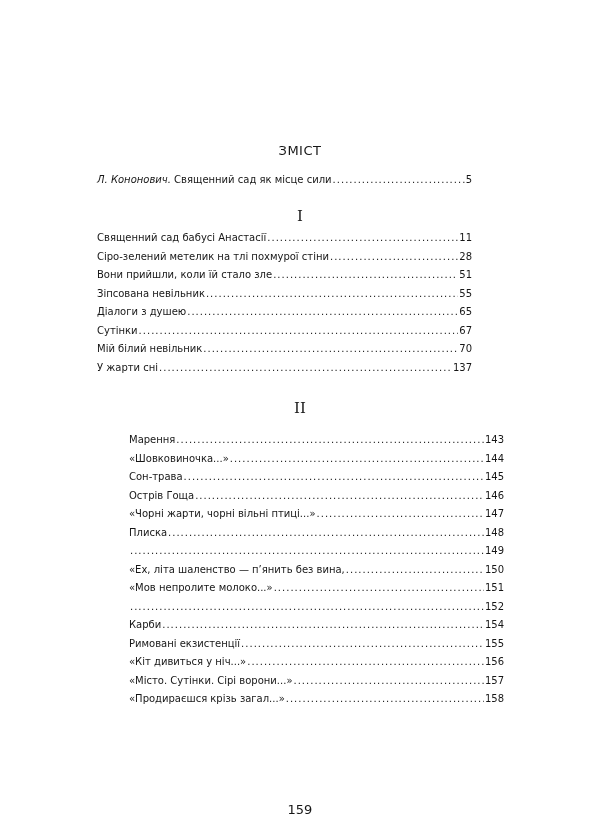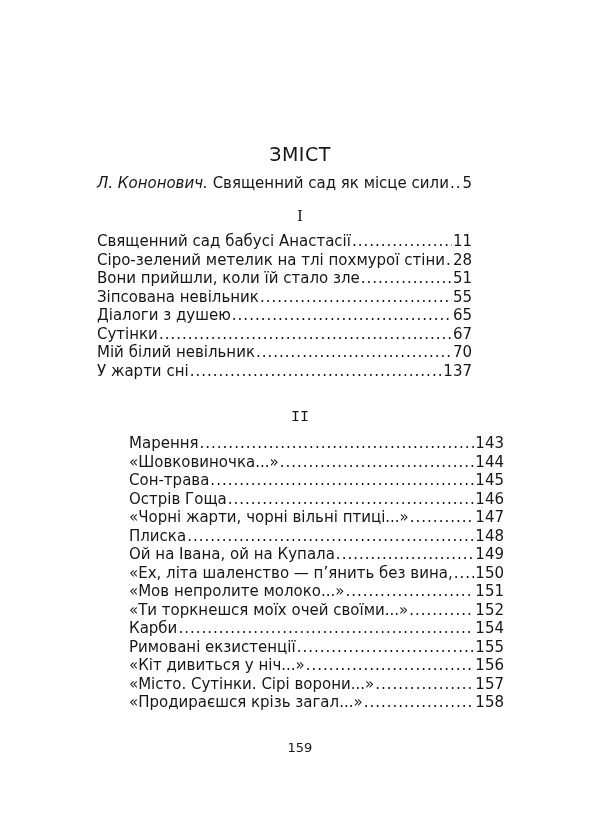--- a/index.html
+++ b/index.html
@@ -3,40 +3,40 @@
 <meta charset="utf-8">
 <style>
   html, body { margin: 0; padding: 0; }
   body {
     width: 600px; height: 827px; background: #ffffff; position: relative; overflow: hidden;
     color: #161616;
   }
   .page { position: absolute; left: 0; top: 0; width: 600px; height: 827px; }
   .title {
     position: absolute; top: 143px; left: 0; width: 600px; text-align: center;
-    font-family: "DejaVu Sans", sans-serif; font-size: 19px; letter-spacing: 0.5px;
+    font-family: "DejaVu Sans", sans-serif; font-size: 13px; letter-spacing: 0.5px;
   }
   .section {
     position: absolute; left: 0; width: 600px; text-align: center;
     font-family: "DejaVu Serif", serif; font-size: 15px;
   }
   .toc { position: absolute; left: 97px; width: 375px; }
   .entry {
     display: flex; align-items: baseline; height: 18.5px;
-    font-family: "DejaVu Sans", sans-serif; font-size: 15px; white-space: nowrap;
+    font-family: "DejaVu Sans", sans-serif; font-size: 10px; white-space: nowrap;
   }
   .entry .t { flex: 0 0 auto; }
   .entry .t i { font-style: italic; }
   .entry .d {
     flex: 1 1 auto; overflow: hidden; margin: 0 1px; letter-spacing: 1px; color: #161616;
   }
   .entry .d::before { content: "................................................................................................................................................................"; }
   .entry .p { flex: 0 0 auto; text-align: right; }
   .pagenum {
-    position: absolute; top: 740px; left: 0; width: 600px; text-align: center;
+    position: absolute; top: 802px; left: 0; width: 600px; text-align: center;
     font-family: "DejaVu Sans", sans-serif; font-size: 13px;
   }
 </style>
 </head>
 <body>
 
 <div class="page">
   <div class="title">ЗМІСТ</div>
 
   <div class="toc" style="top:174px;">
@@ -85,21 +85,21 @@
         <span class="d"></span>
         <span class="p">70</span>
       </div>
     <div class="entry">
         <span class="t">У жарти сні</span>
         <span class="d"></span>
         <span class="p">137</span>
       </div>
   </div>
 
-  <div class="section" style="top:409px;font-family:Liberation Mono, monospace;">II</div>
+  <div class="section" style="top:399px;">II</div>
 
   <div class="toc" style="top:434px;margin-left:32px;">
     <div class="entry">
         <span class="t">Марення</span>
         <span class="d"></span>
         <span class="p">143</span>
       </div>
     <div class="entry">
         <span class="t">«Шовковиночка...»</span>
         <span class="d"></span>
@@ -119,36 +119,34 @@
         <span class="t">«Чорні жарти, чорні вільні птиці...»</span>
         <span class="d"></span>
         <span class="p">147</span>
       </div>
     <div class="entry">
         <span class="t">Плиска</span>
         <span class="d"></span>
         <span class="p">148</span>
       </div>
     <div class="entry">
-        <span class="t">Ой на Івана, ой на Купала</span>
         <span class="d"></span>
         <span class="p">149</span>
       </div>
     <div class="entry">
         <span class="t">«Ех, літа шаленство — п’янить без вина,</span>
         <span class="d"></span>
         <span class="p">150</span>
       </div>
     <div class="entry">
         <span class="t">«Мов непролите молоко...»</span>
         <span class="d"></span>
         <span class="p">151</span>
       </div>
     <div class="entry">
-        <span class="t">«Ти торкнешся моїх очей своїми...»</span>
         <span class="d"></span>
         <span class="p">152</span>
       </div>
     <div class="entry">
         <span class="t">Карби</span>
         <span class="d"></span>
         <span class="p">154</span>
       </div>
     <div class="entry">
         <span class="t">Римовані екзистенції</span>

